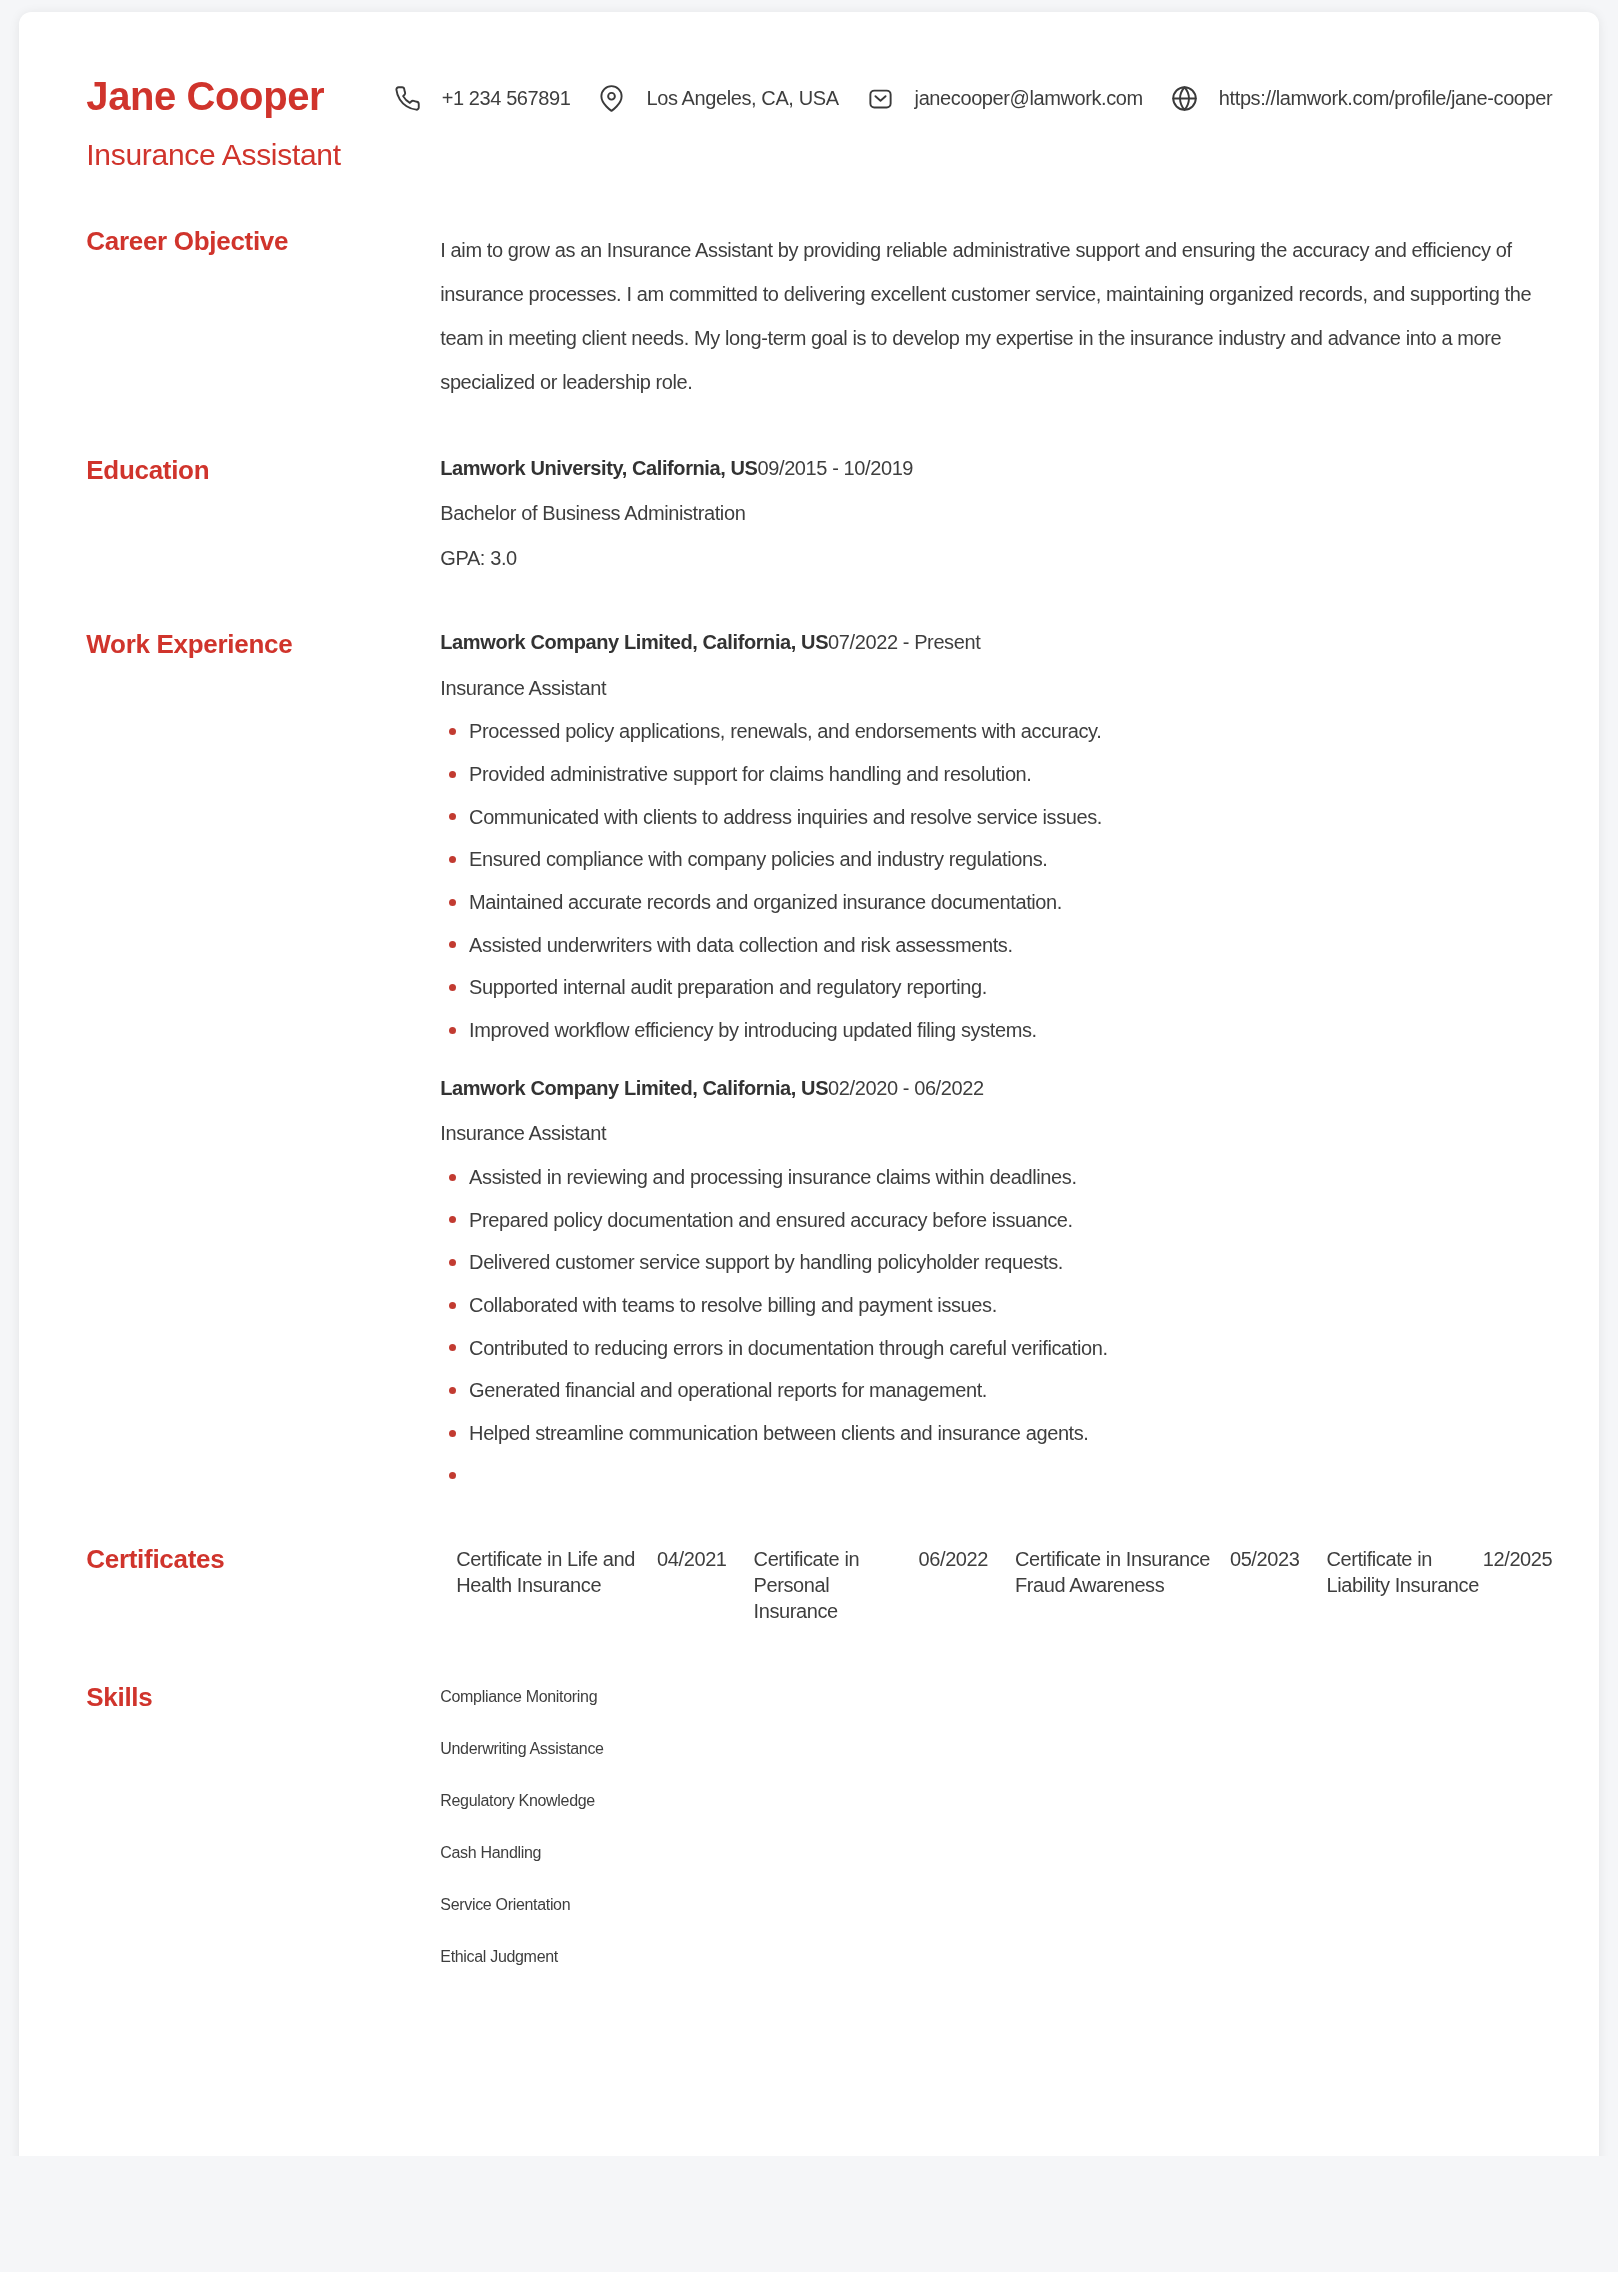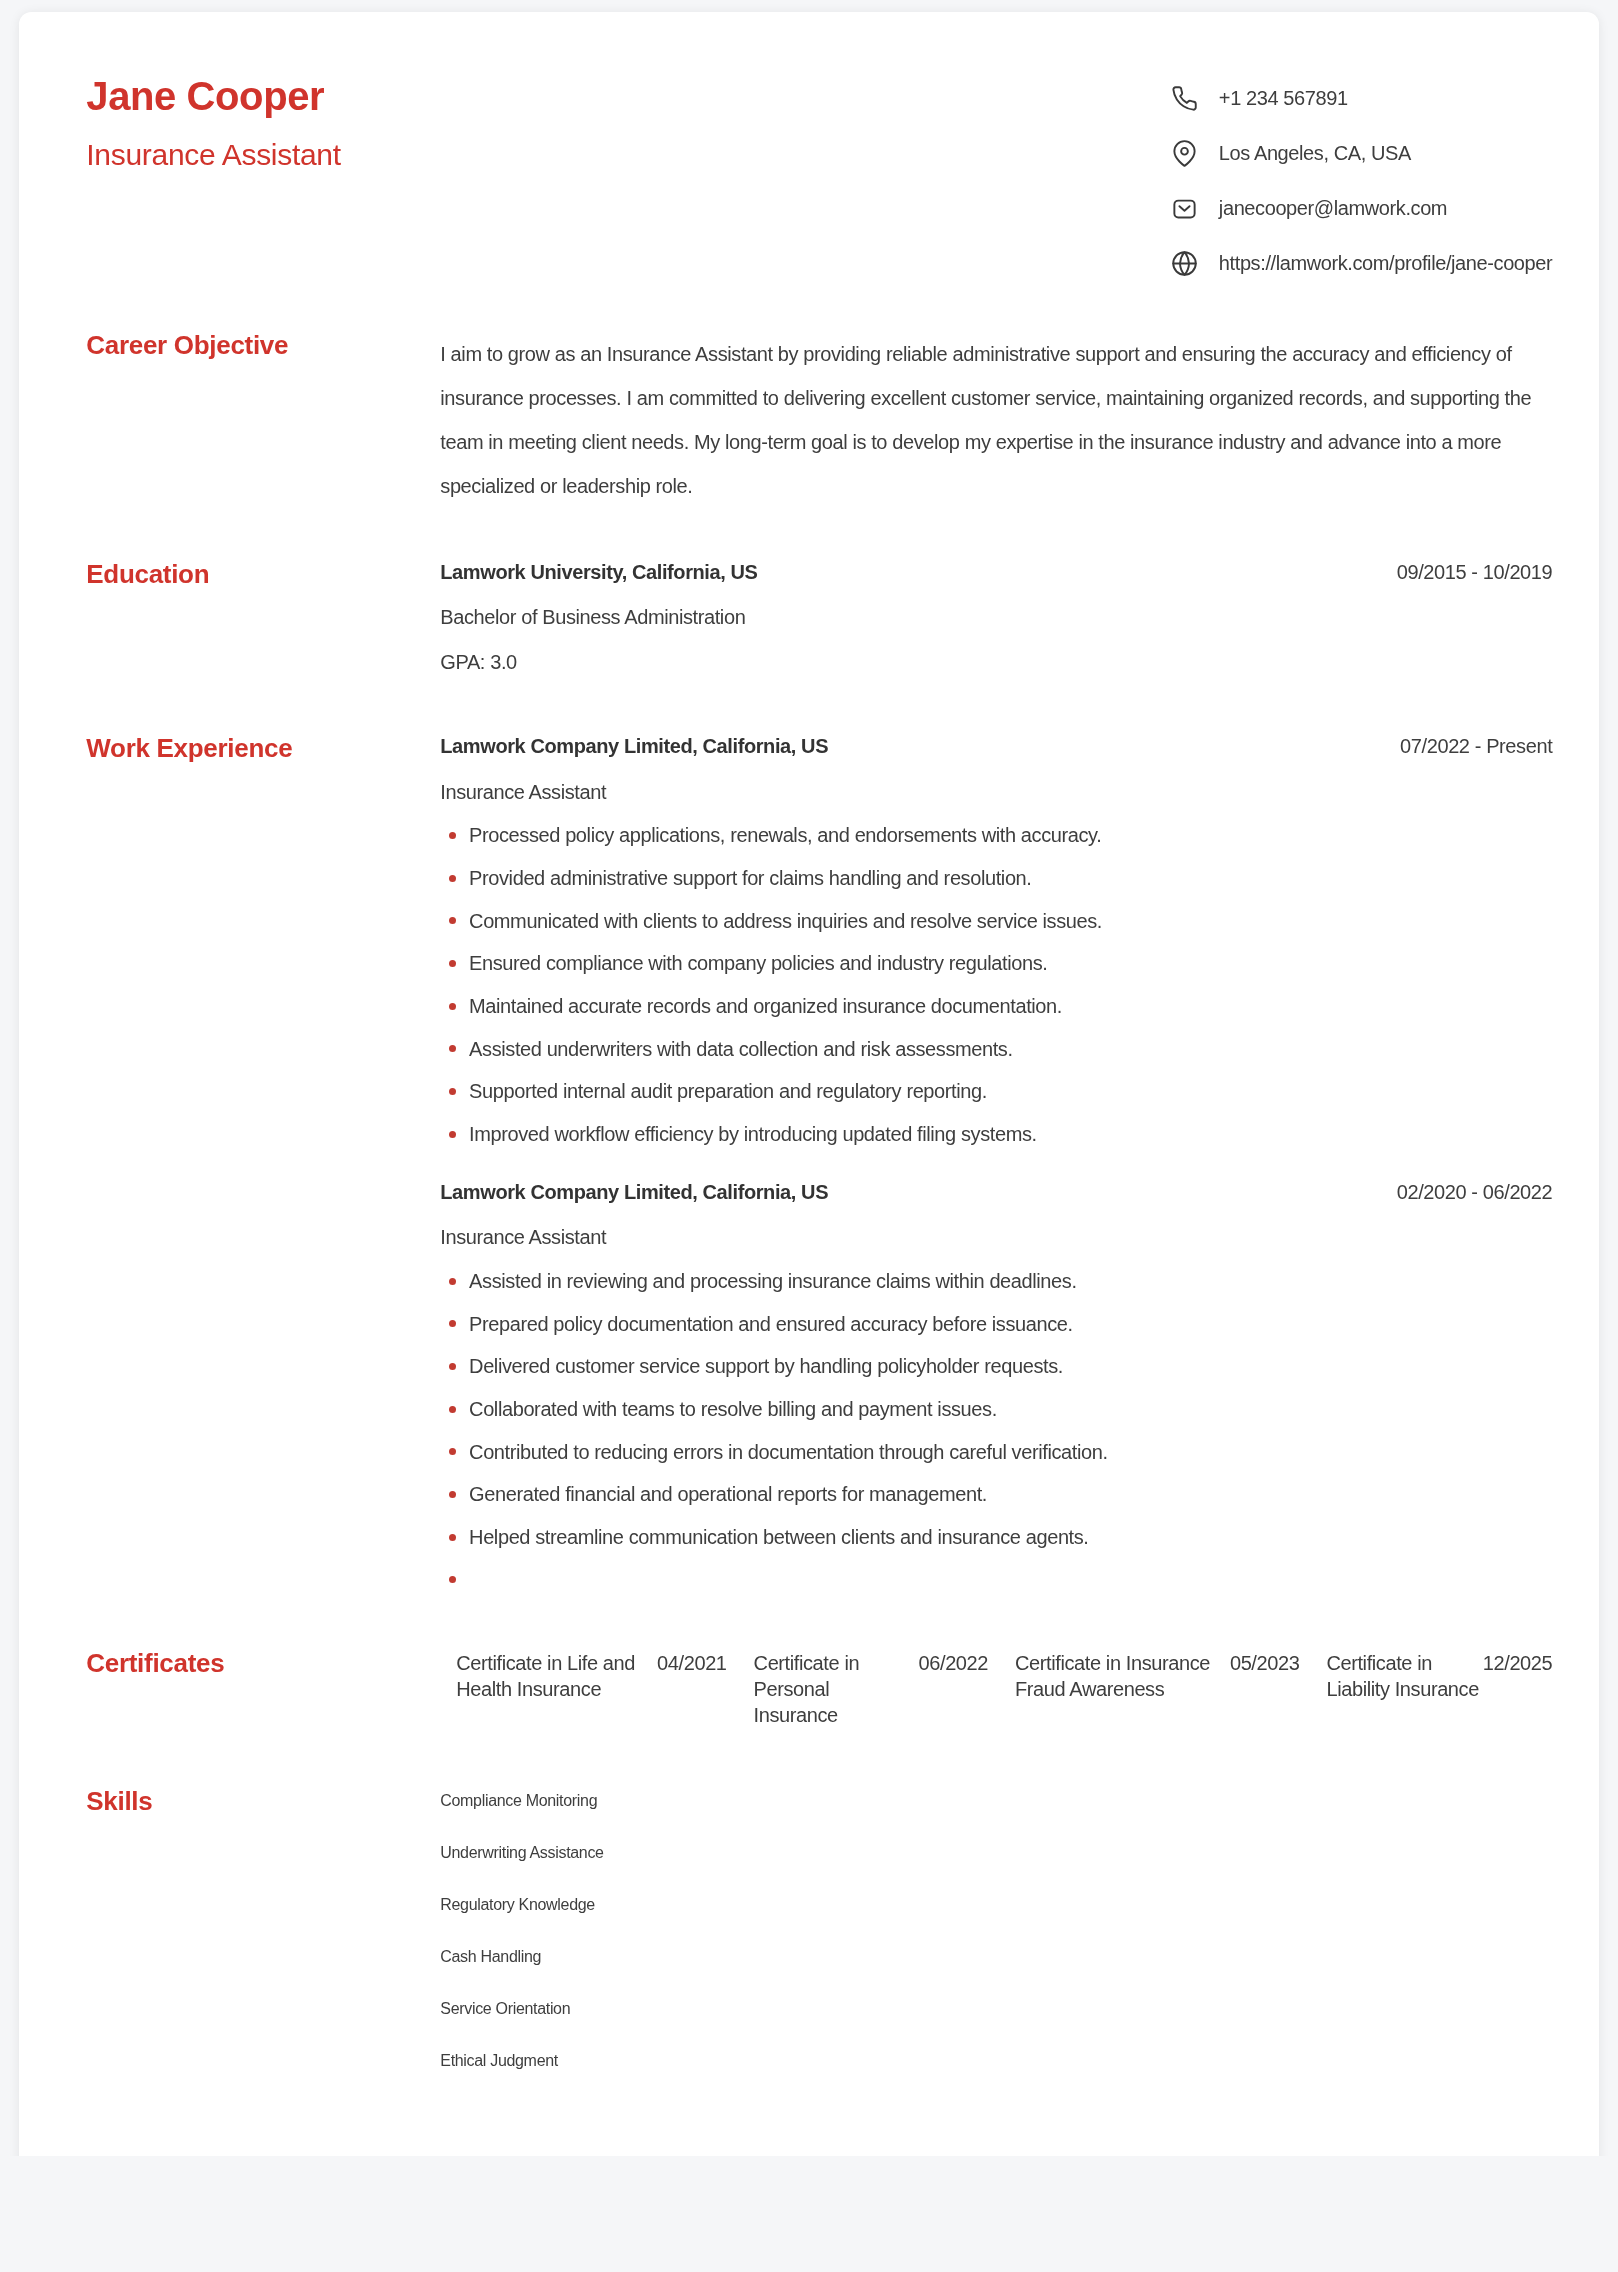--- a/index.html
+++ b/index.html
@@ -46,21 +46,21 @@
     font-size: 30px;
     line-height: 1.15;
     color: #d0342c;
     letter-spacing: -0.3px;
   }
   .contact-list {
     list-style: none;
     margin: 10.6px 0 0 0;
     padding: 0;
     display: flex;
-    flex-direction: column;
+    flex-direction: row;
     gap: 28px;
   }
   .contact-row {
     display: flex;
     align-items: center;
     gap: 21px;
     font-size: 20px;
     line-height: 26px;
     letter-spacing: -0.02em;
   }
@@ -85,21 +85,20 @@
 
   .para {
     margin: 1.8px 0 0 0;
     max-width: 1112px;
     font-size: 20px;
     line-height: 44px;
     letter-spacing: -0.02em;
   }
   .entry-head {
     display: flex;
-    justify-content: space-between;
     align-items: baseline;
     font-size: 20px;
     line-height: 26px;
     letter-spacing: -0.02em;
   }
   .entry-title { font-weight: bold; color: #333333; }
   .entry-date { font-weight: normal; color: #3e3e3e; white-space: nowrap; }
   .entry-line {
     margin-top: 19.3px;
     font-size: 20px;

